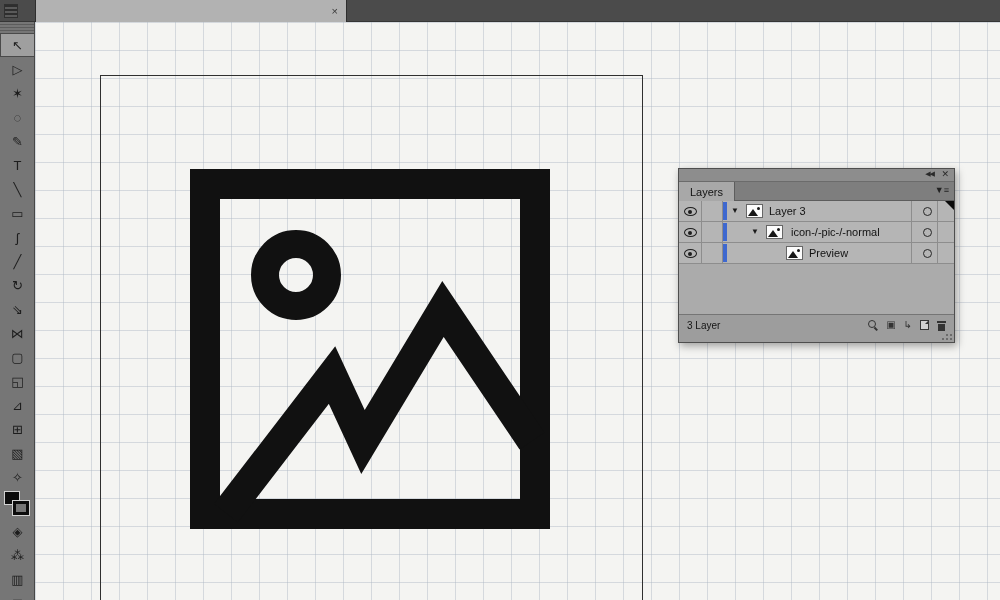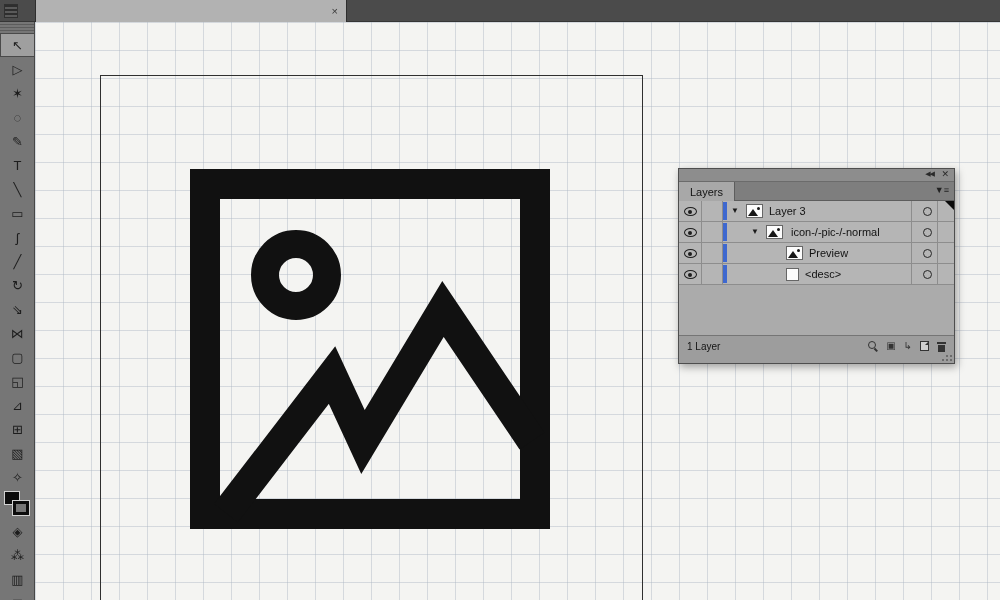--- a/index.html
+++ b/index.html
@@ -198,35 +198,24 @@
         <span class="eye"></span>
         <span class="dv" style="left: 22px;"></span>
         <span class="dv" style="left: 43px;"></span>
         <span class="dv" style="left: 232px;"></span>
         <span class="dv" style="left: 258px;"></span>
         <span class="cbar"></span>
         <span class="thumb picture" style="left: 107px;"></span>
         <span class="lname" style="left: 130px;">Preview</span>
         <span class="target"></span>
       </div>
-      <div class="lrow">
-        <span class="eye"></span>
-        <span class="dv" style="left: 22px;"></span>
-        <span class="dv" style="left: 43px;"></span>
-        <span class="dv" style="left: 232px;"></span>
-        <span class="dv" style="left: 258px;"></span>
-        <span class="cbar"></span>
-        <span class="thumb blank" style="left: 107px;"></span>
-        <span class="lname" style="left: 126px;">&lt;desc&gt;</span>
-        <span class="target"></span>
-      </div>
     </div>
   <div class="p-filler"></div>
   <div class="p-bottom">
-    <span class="p-status">1 Layer</span>
+    <span class="p-status">3 Layer</span>
     <div class="p-btns">
       <span class="p-btn mag"></span>
       <span class="p-btn">▣</span>
       <span class="p-btn">↳</span>
       <span class="p-btn npage"></span>
       <span class="p-btn trash"></span>
     </div>
   </div>
   <div class="p-grip">
     <span class="grip-dots"></span>

